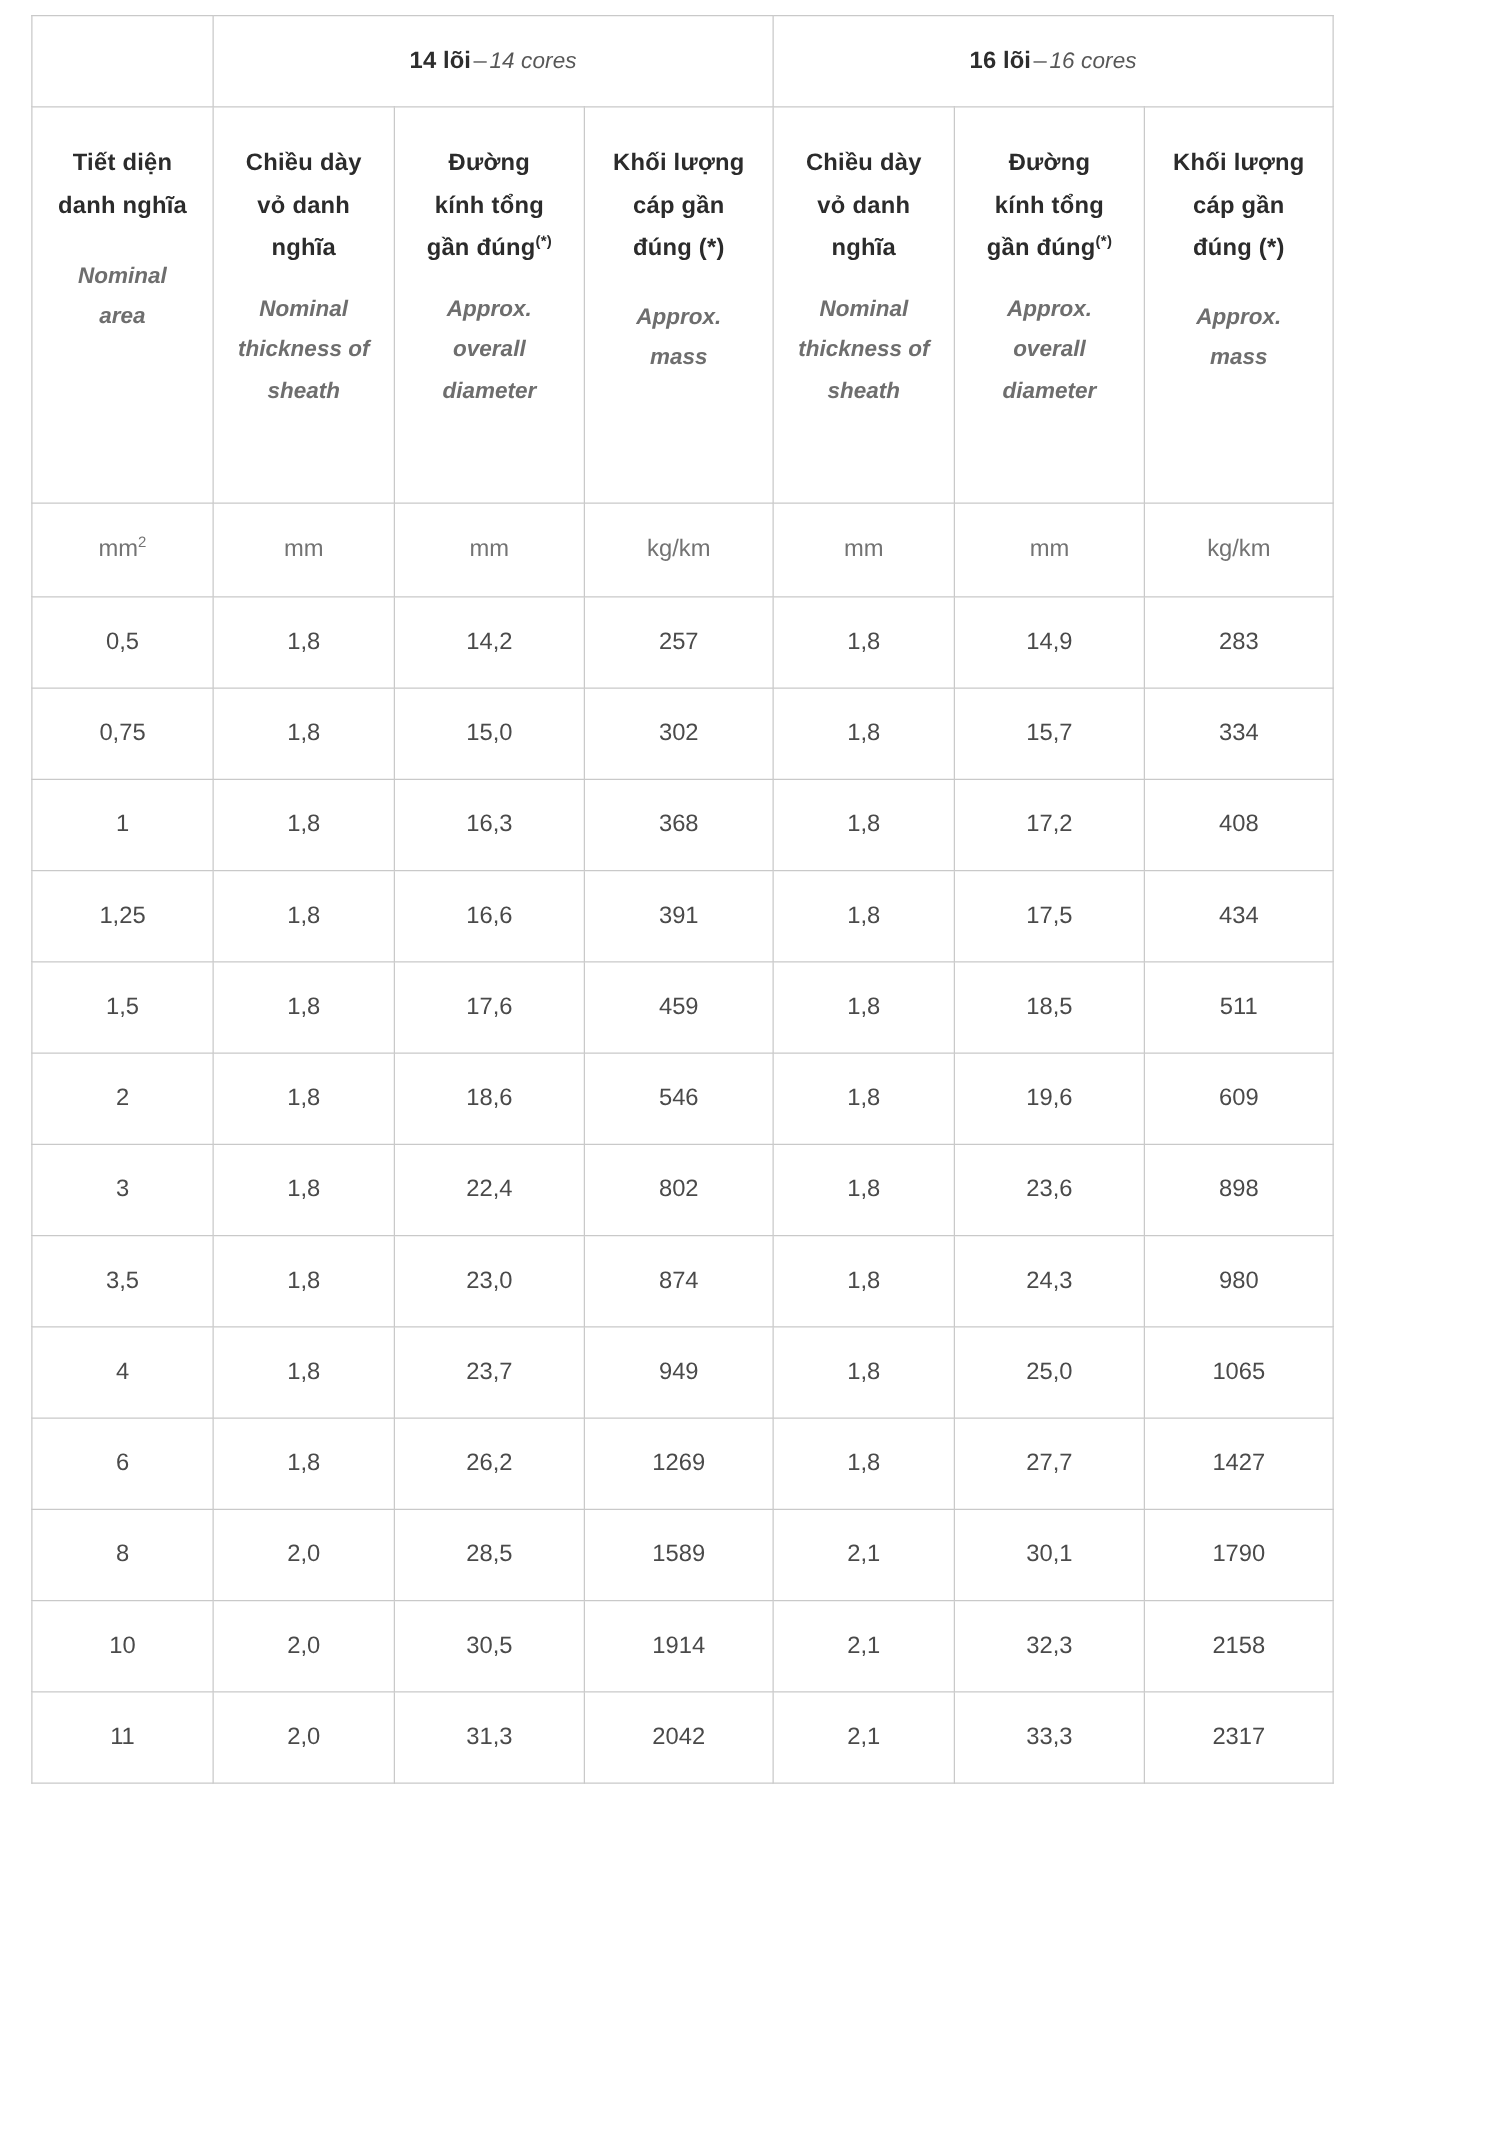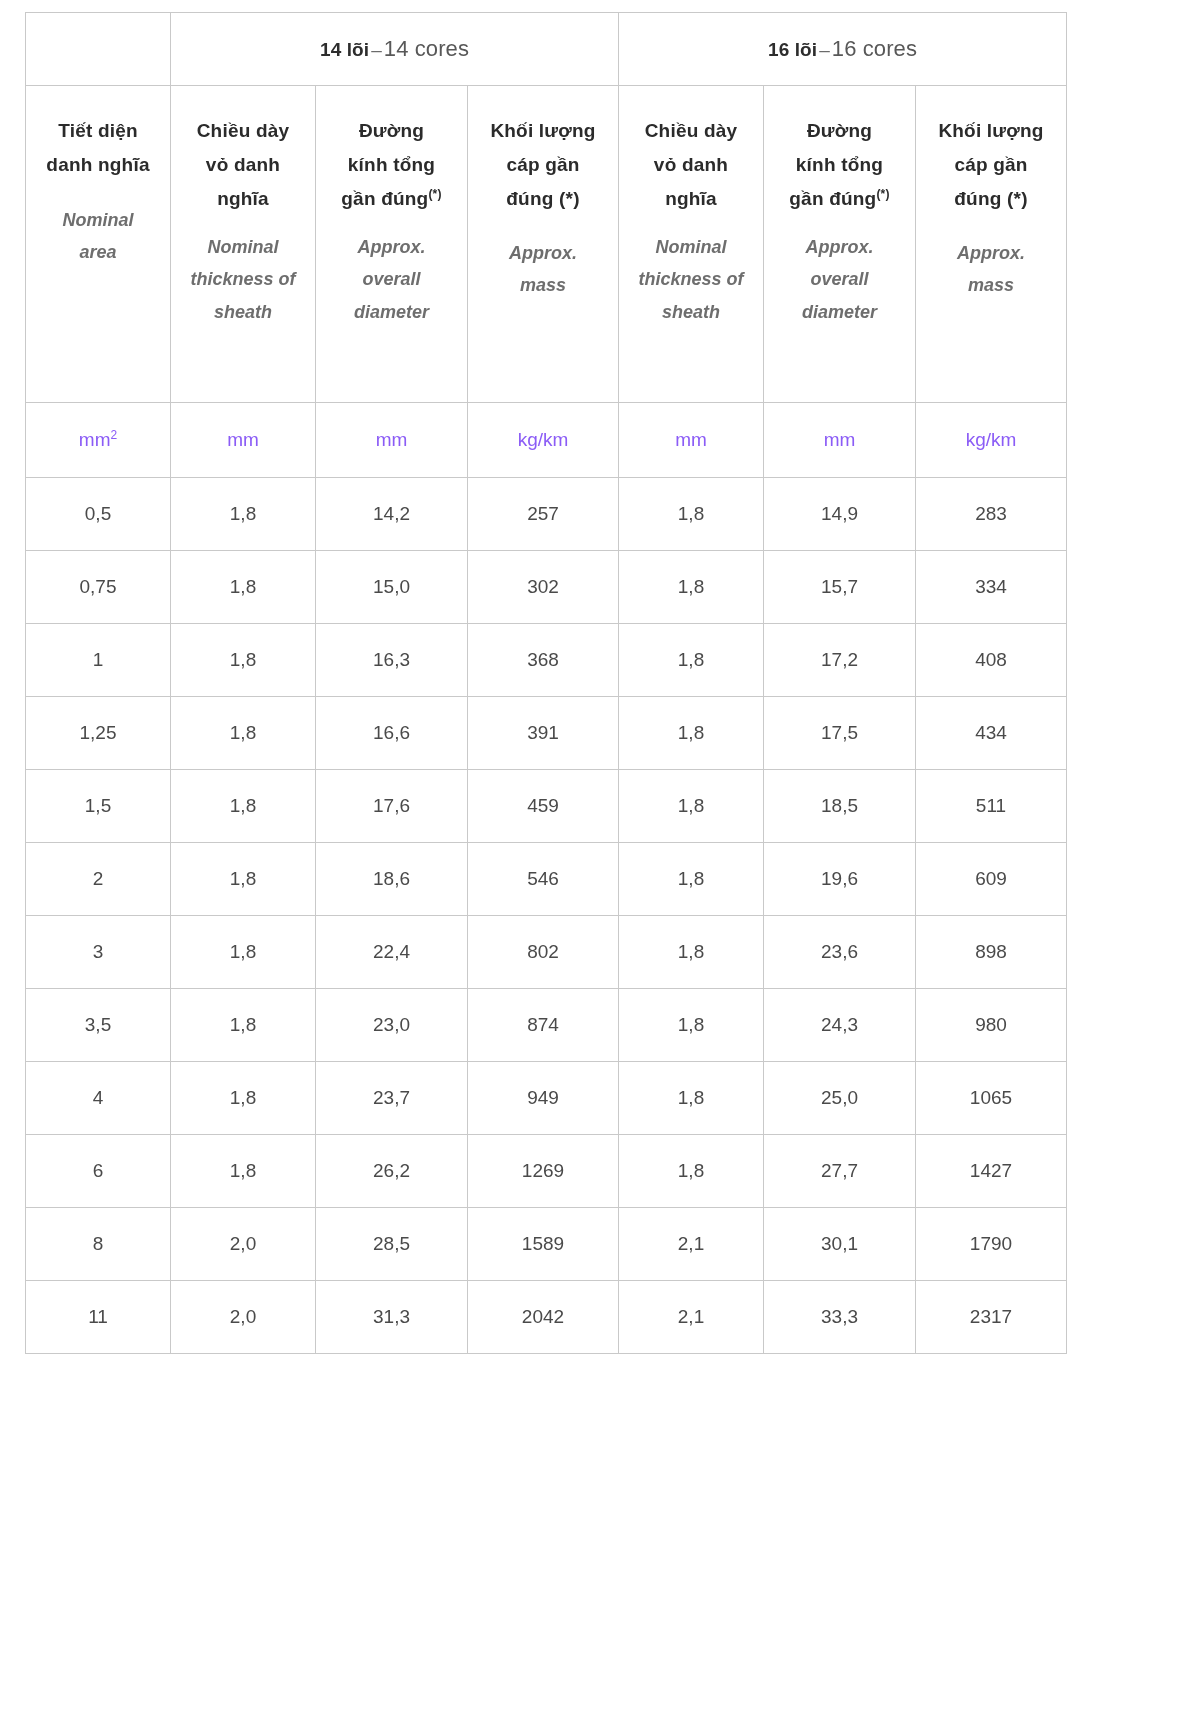--- a/index.html
+++ b/index.html
@@ -59,22 +59,23 @@
   .grp-vn {
     font-weight: 700;
     color: #2d2d2d;
     margin-top: 32px;
   }
   .grp-sep {
     color: #6b6b6b;
     padding: 0 2px;
   }
   .grp-en {
+    font-style: italic;
     color: #585858;
-    font-size: 22px;
+    font-size: 18px;
   }
 
   
   tr.head-row th {
     height: 300px;
     padding: 6px 8px 10px 8px;
   }
   .hd-stack {
     display: flex;
     flex-direction: column;
@@ -104,21 +105,21 @@
   }
   th.col-area .hd-vn { }
   th.col-area .hd-en { margin-top: 22px; }
   th.col-mass .hd-vn { }
   th.col-mass .hd-en { margin-top: 22px; }
 
   
   tr.units-row td {
     height: 74px;
     font-size: 19px;
-    color: #8b5cf6;
+    color: #737373;
   }
   tr.units-row td sup {
     font-size: 12px;
     vertical-align: super;
     line-height: 0;
   }
 
   
   tr.data-row td {
     height: 72px;
@@ -361,20 +362,29 @@
         <tr class="data-row">
           <td class="col-area">8</td>
           <td class="">2,0</td>
           <td class="">28,5</td>
           <td class="">1589</td>
           <td class="">2,1</td>
           <td class="">30,1</td>
           <td class="">1790</td>
         </tr>
         <tr class="data-row">
+          <td class="col-area">10</td>
+          <td class="">2,0</td>
+          <td class="">30,5</td>
+          <td class="">1914</td>
+          <td class="">2,1</td>
+          <td class="">32,3</td>
+          <td class="">2158</td>
+        </tr>
+        <tr class="data-row">
           <td class="col-area">11</td>
           <td class="">2,0</td>
           <td class="">31,3</td>
           <td class="">2042</td>
           <td class="">2,1</td>
           <td class="">33,3</td>
           <td class="">2317</td>
         </tr>
       </tbody>
   </table>

